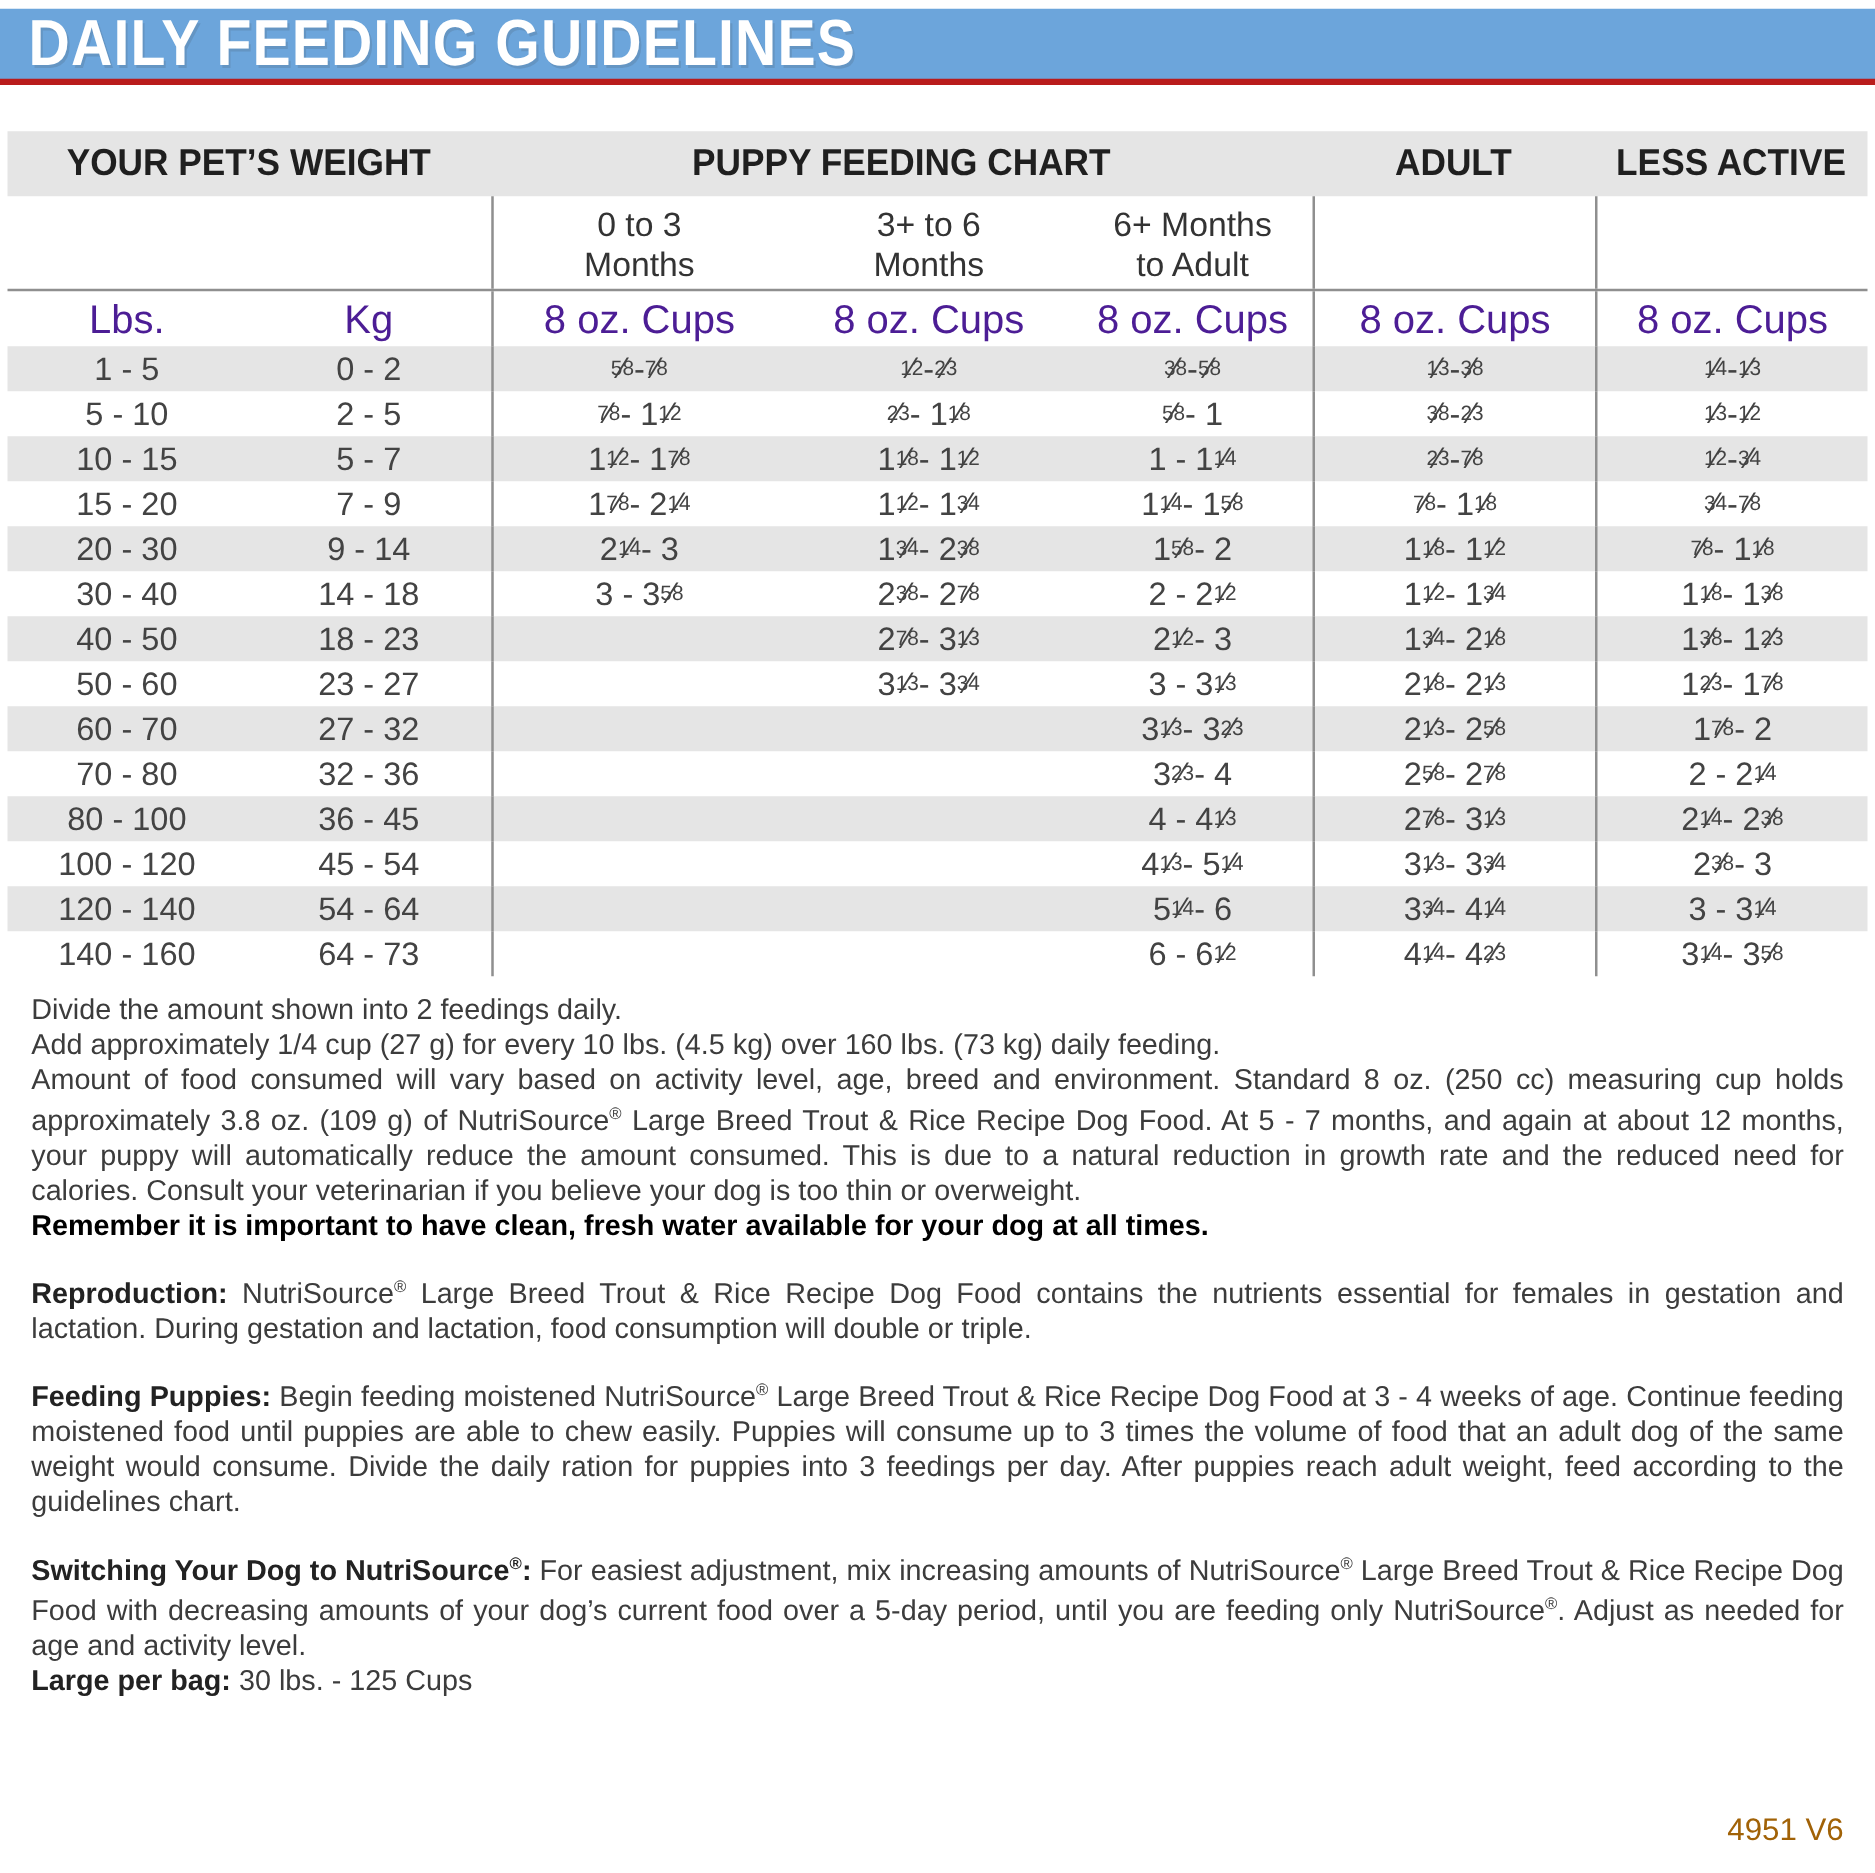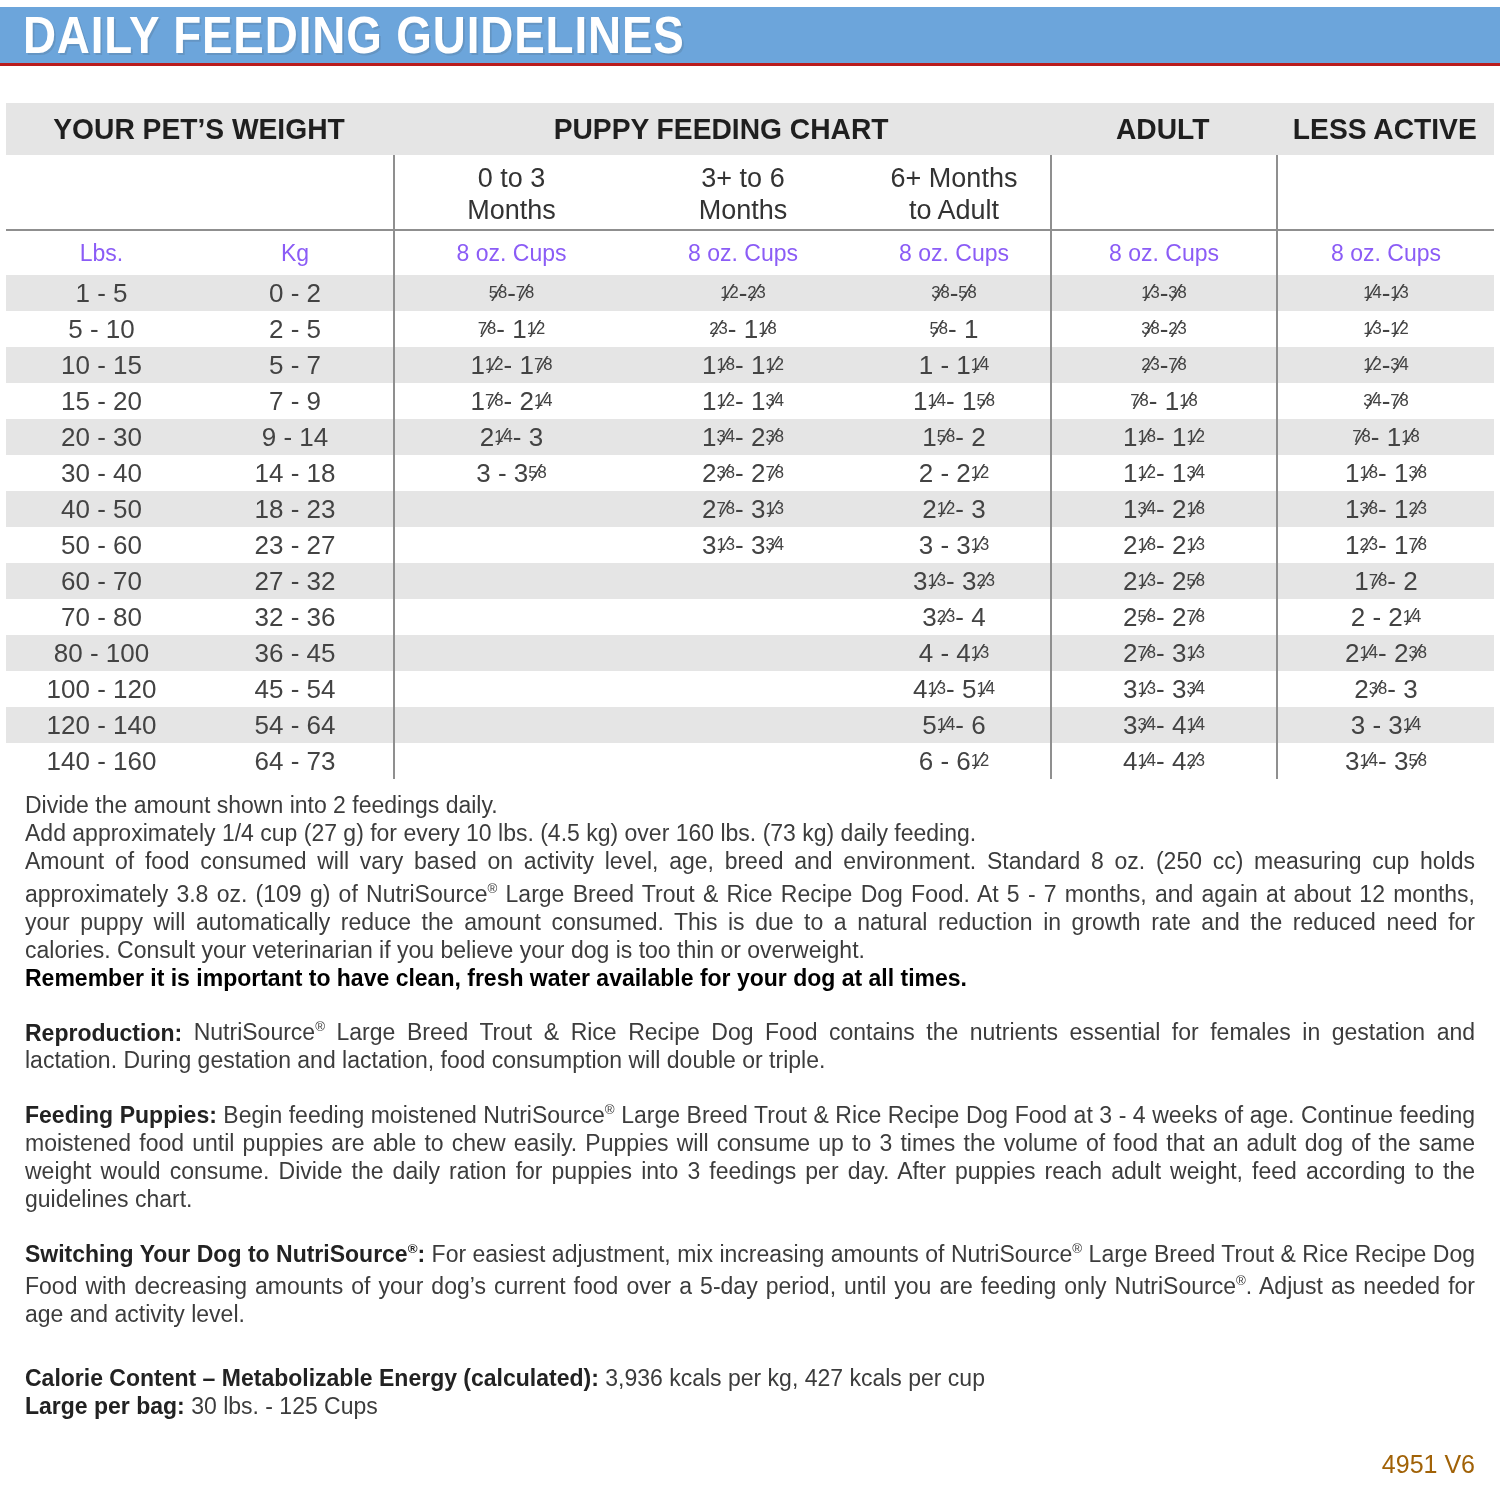--- a/index.html
+++ b/index.html
@@ -10,21 +10,21 @@
     color: #3d3d3d;
     overflow: hidden;
     position: relative;
   }
 
   
   .title-bar {
     margin-top: 7px;
     height: 56px;
     background: #6CA5DB;
-    border-bottom: 3px solid #b91c1c;
+    border-bottom: 5px solid #b91c1c;
     display: flex; align-items: center;
   }
   .title-bar .title {
     color: #fff;
     font-size: 52px;
     font-weight: bold;
     letter-spacing: 1px;
     padding-left: 26px;
     transform: scaleX(0.88);
     transform-origin: left center;
@@ -48,21 +48,21 @@
   .row.band { height: 52px; background: #E5E5E5; }
   .band .cell { font-weight: bold; font-size: 30px; color: #1f1f1f; letter-spacing: 0; }
   .band .cell > span { transform: scaleX(0.94); white-space: nowrap; }
   .w-weight { width: 387px; } .w-puppy { width: 657px; }
   .w-adult { width: 226px; } .w-less { width: 218px; }
 
   .row.months { height: 74px; }
   .months .cell { flex-direction: column; justify-content: flex-start; padding-top: 7px;
                   font-size: 27px; line-height: 32px; color: #333; }
 
-  .row.units { height: 44px; border-top: 2px solid #8f8f8f; font-size: 23px; color: #8b5cf6; }
+  .row.units { height: 44px; border-top: 2px solid #8f8f8f; font-size: 32px; color: #4c1d95; }
 
   .row.data { height: 36px; font-size: 26px; color: #434343; justify-content: flex-end; }
   .row.data.stripe { background: #E5E5E5; }
   .row.data .cell { white-space: nowrap; }
 
   .fx .n { font-size: 0.64em; vertical-align: 0.45em; }
   .fx .s { font-size: 0.92em; margin: 0 -2px; }
   .fx .d { font-size: 0.64em; vertical-align: -0.30em; }
 
   
@@ -269,17 +269,16 @@
   <p><span class="fmt">Add approximately 1/4 cup (27 g) for every 10 lbs. (4.5 kg) over 160 lbs. (73 kg) daily feeding.</span></p>
   <p class="just"><span class="fmt">Amount of food consumed will vary based on activity level, age, breed and environment. Standard 8 oz. (250 cc) measuring cup holds approximately 3.8 oz. (109 g) of NutriSource<sup class="reg">®</sup> Large Breed Trout &amp; Rice Recipe Dog Food. At 5 - 7 months, and again at about 12 months, your puppy will automatically reduce the amount consumed. This is due to a natural reduction in growth rate and the reduced need for calories. Consult your veterinarian if you believe your dog is too thin or overweight.</span></p>
   <p class="bold"><span class="fmt">Remember it is important to have clean, fresh water available for your dog at all times.</span></p>
 
   <p class="sec"><strong class="fmt">Reproduction:</strong><span class="fmt"> NutriSource<sup class="reg">®</sup> Large Breed Trout &amp; Rice Recipe Dog Food contains the nutrients essential for females in gestation and lactation. During gestation and lactation, food consumption will double or triple.</span></p>
 
   <p class="sec"><strong class="fmt">Feeding Puppies:</strong><span class="fmt"> Begin feeding moistened NutriSource<sup class="reg">®</sup> Large Breed Trout &amp; Rice Recipe Dog Food at 3 - 4 weeks of age. Continue feeding moistened food until puppies are able to chew easily. Puppies will consume up to 3 times the volume of food that an adult dog of the same weight would consume. Divide the daily ration for puppies into 3 feedings per day. After puppies reach adult weight, feed according to the guidelines chart.</span></p>
 
   <p class="sec"><strong class="fmt">Switching Your Dog to NutriSource<sup class="reg">®</sup>:</strong><span class="fmt"> For easiest adjustment, mix increasing amounts of NutriSource<sup class="reg">®</sup> Large Breed Trout &amp; Rice Recipe Dog Food with decreasing amounts of your dog’s current food over a 5-day period, until you are feeding only NutriSource<sup class="reg">®</sup>. Adjust as needed for age and activity level.</span></p>
 
-  <p class="kv first"><strong class="fmt">Calorie Content – Metabolizable Energy (calculated):</strong><span class="fmt"> 3,936 kcals per kg, 427 kcals per cup</span></p>
   <p class="kv"><strong class="fmt">Large per bag:</strong><span class="fmt">  30 lbs. -  125 Cups</span></p>
 </div>
 
 <div class="footer-code">4951 V6</div>
 
 </body></html>

